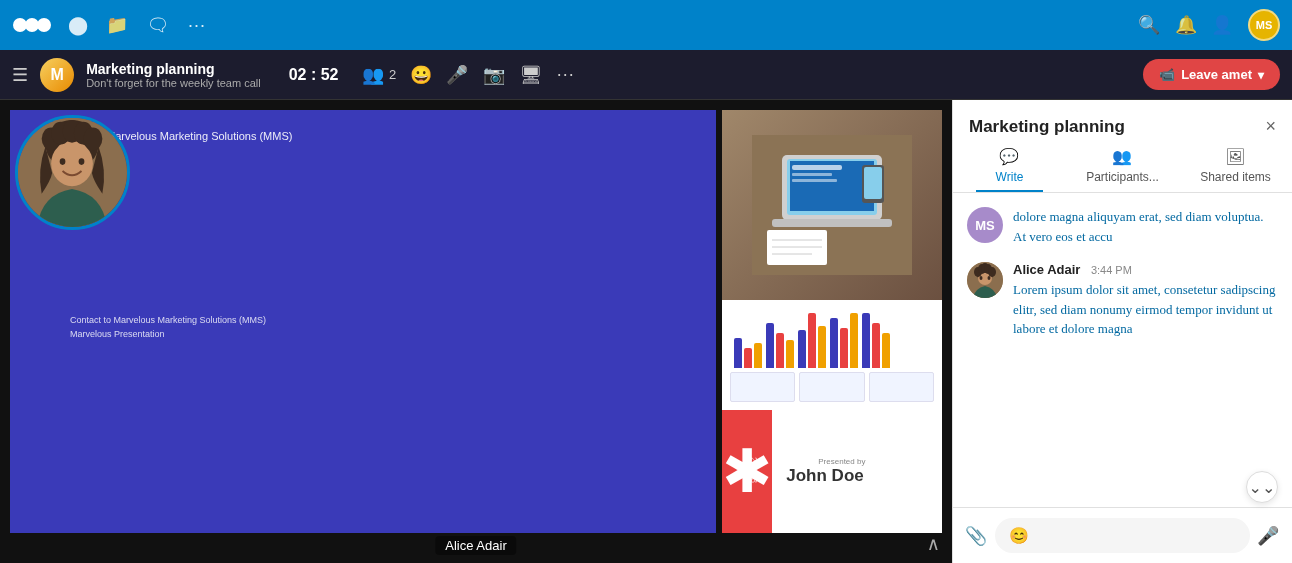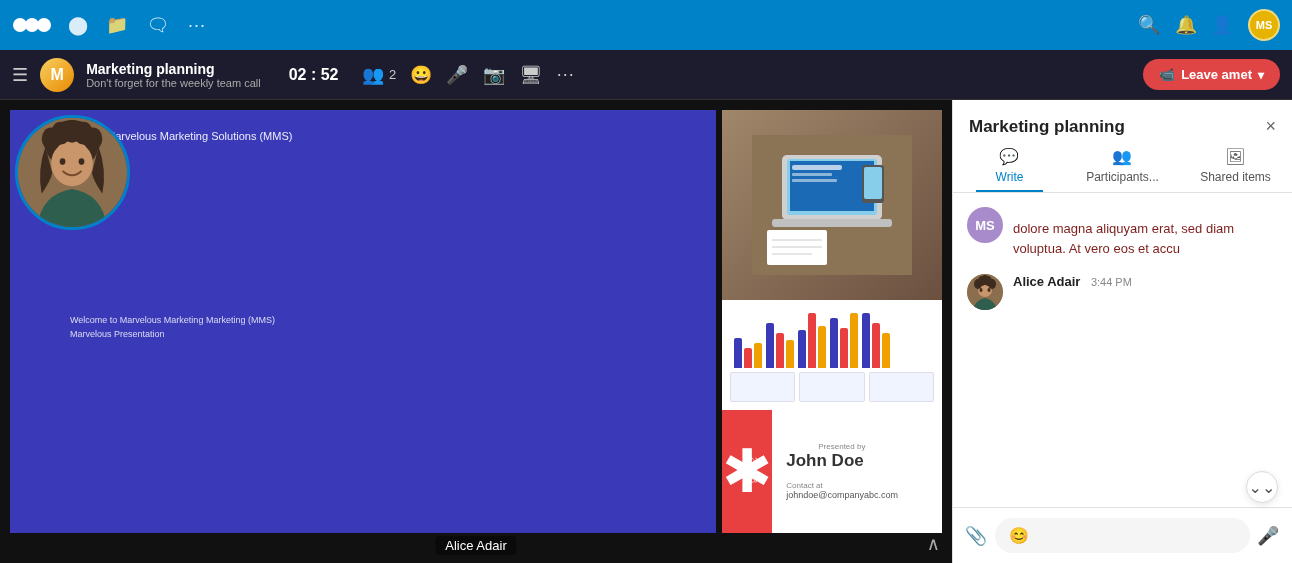--- a/index.html
+++ b/index.html
@@ -284,21 +284,21 @@
       width: 36px; height: 36px; border-radius: 50%;
       display: flex; align-items: center; justify-content: center;
       font-size: 13px; font-weight: bold;
       flex-shrink: 0;
       margin-top: 2px;
     }
     .msg-avatar-ms { background: #a78bca; color: white; }
     .msg-content { flex: 1; }
     .msg-sender { font-weight: 600; font-size: 13px; color: #222; }
     .msg-time { font-size: 11px; color: #888; margin-left: 6px; }
-    .msg-text { font-size: 13px; color: #7f1d1d; line-height: 1.5; margin-top: 14px; }
+    .msg-text { font-size: 13px; color: #0369a1; line-height: 1.5; margin-top: 2px; font-family: Liberation Serif, serif; }
     .msg-avatar-alice {
       width: 36px; height: 36px; border-radius: 50%;
       background: radial-gradient(circle at 40% 35%, #c8a97a, #7a5c3a);
       flex-shrink: 0;
       overflow: hidden;
       margin-top: 2px;
     }
 
     
     .scroll-down-btn {
@@ -436,21 +436,21 @@
     </div>
 
     <div class="presentation-container">
 
       <div class="slide-left">
         <div class="slide-logo-area">
           <div class="slide-logo-icon">📢</div>
           <span class="slide-company-name">Marvelous Marketing Solutions (MMS)</span>
         </div>
         <div class="slide-bottom-text">
-          <span>Welcome to Marvelous Marketing Marketing (MMS)</span><br>
+          <span>Contact to Marvelous Marketing Solutions (MMS)</span><br>
           <span>Marvelous Presentation</span>
         </div>
       </div>
 
       <div class="slide-right-wrapper">
 
         <div class="slide-right-top">
           <div class="slide-right-top-inner">
             <svg width="160" height="140" viewBox="0 0 160 140">
 
@@ -516,24 +516,20 @@
         <div class="slide-bottom-section">
           <div class="slide-bottom-left">
             <span class="asterisk-icon">✱</span>
             <span class="slide-year-text">2023</span>
           </div>
           <div class="slide-bottom-right">
             <div>
               <div class="presenter-label">Presented by</div>
               <div class="presenter-name">John Doe</div>
             </div>
-            <div>
-              <div class="contact-label">Contact at</div>
-              <div class="contact-email">johndoe@companyabc.com</div>
-            </div>
           </div>
         </div>
       </div>
     </div>
 
     <div class="video-name-label">Alice Adair</div>
 
     <div class="video-collapse-btn">∧</div>
   </div>
 
@@ -581,20 +577,21 @@
             <path d="M6 36 Q8 26 18 24 Q28 26 30 36Z" fill="#2D5E4E"></path>
             <ellipse cx="14" cy="16" rx="1.5" ry="2" fill="#3D2B1F"></ellipse>
             <ellipse cx="22" cy="16" rx="1.5" ry="2" fill="#3D2B1F"></ellipse>
           </svg>
         </div>
         <div class="msg-content">
           <div>
             <span class="msg-sender">Alice Adair</span>
             <span class="msg-time">3:44 PM</span>
           </div>
+          <p class="msg-text">Lorem ipsum dolor sit amet, consetetur sadipscing elitr, sed diam nonumy eirmod tempor invidunt ut labore et dolore magna</p>
         </div>
       </div>
     </div>
 
     <div class="scroll-down-btn">⌄⌄</div>
 
     <div class="chat-input-area">
       <span class="chat-attach-icon">📎</span>
       <div class="chat-input-wrapper">
         <span class="chat-emoji-icon">😊</span>

